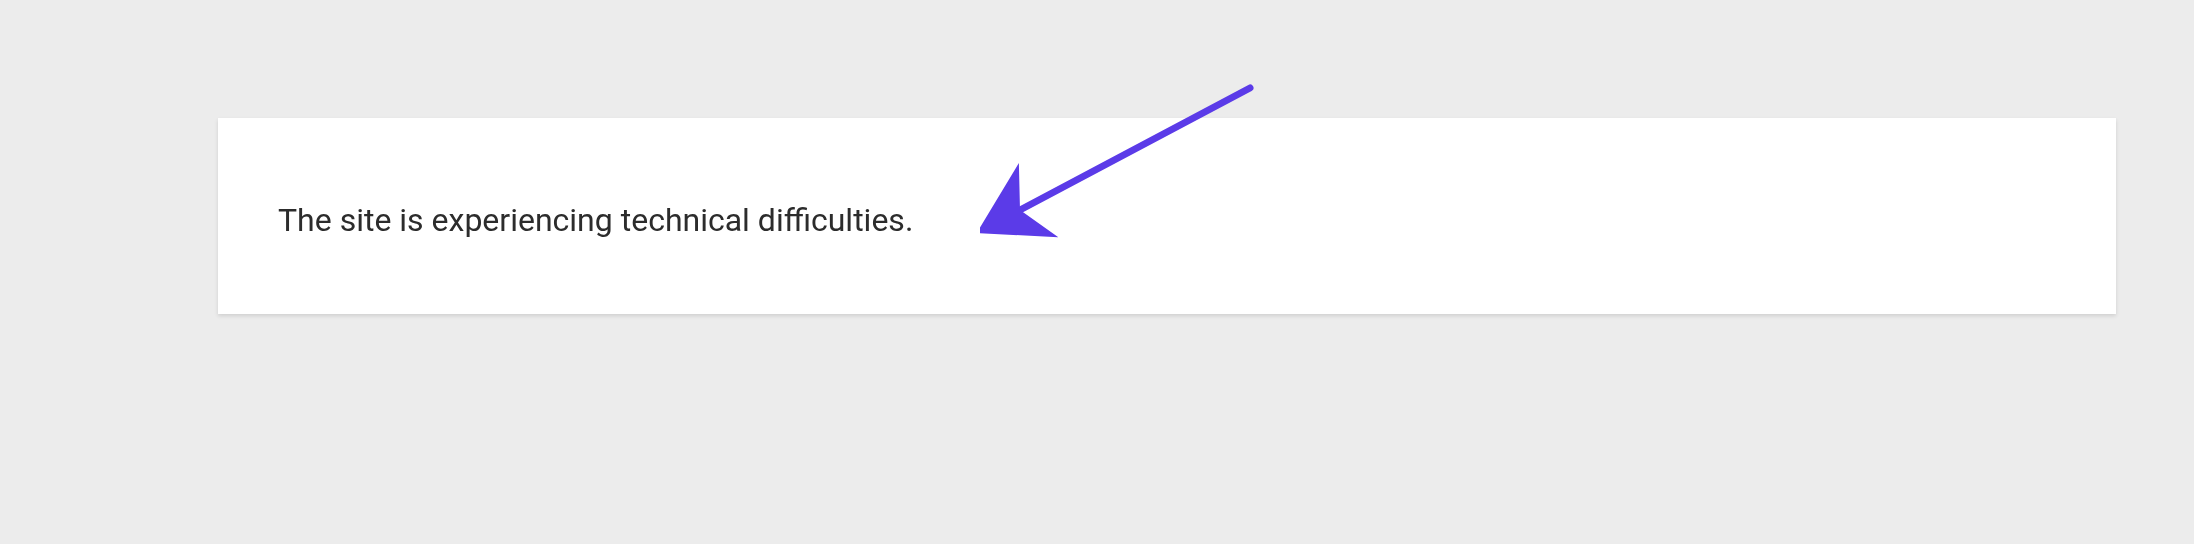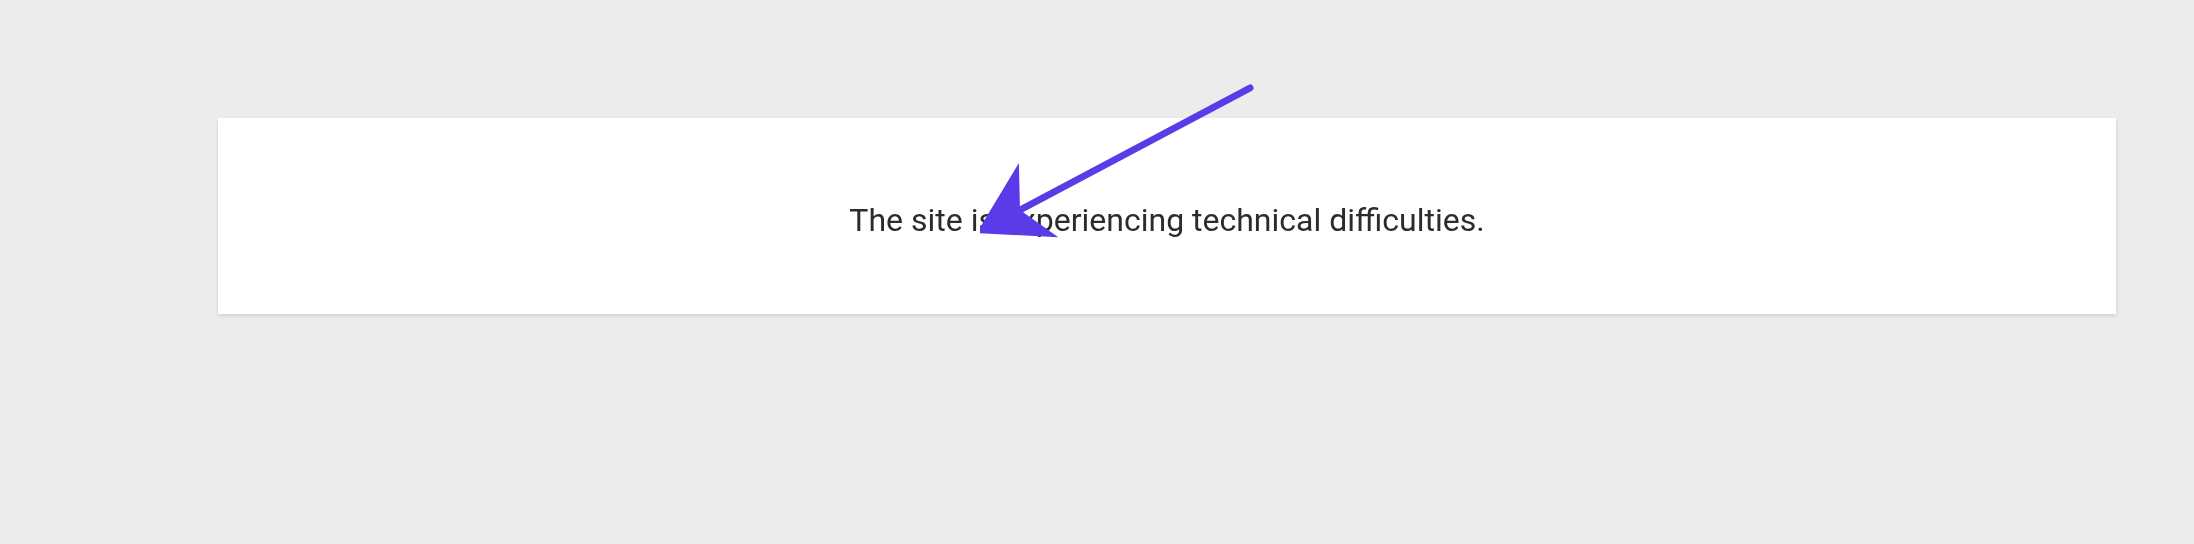--- a/index.html
+++ b/index.html
@@ -16,21 +16,20 @@
     }
     .error-card {
       position: absolute;
       left: 218px;
       top: 118px;
       width: 1898px;
       height: 196px;
       background-color: #ffffff;
       box-shadow: 0 2px 4px rgba(0, 0, 0, 0.12);
       padding: 80px 60px;
-      text-align: center;
     }
     .error-message {
       font-size: 32px;
       color: #2c2c2c;
       font-weight: 400;
       line-height: 1.4;
     }
     .annotation-arrow {
       position: absolute;
       left: 980px;

